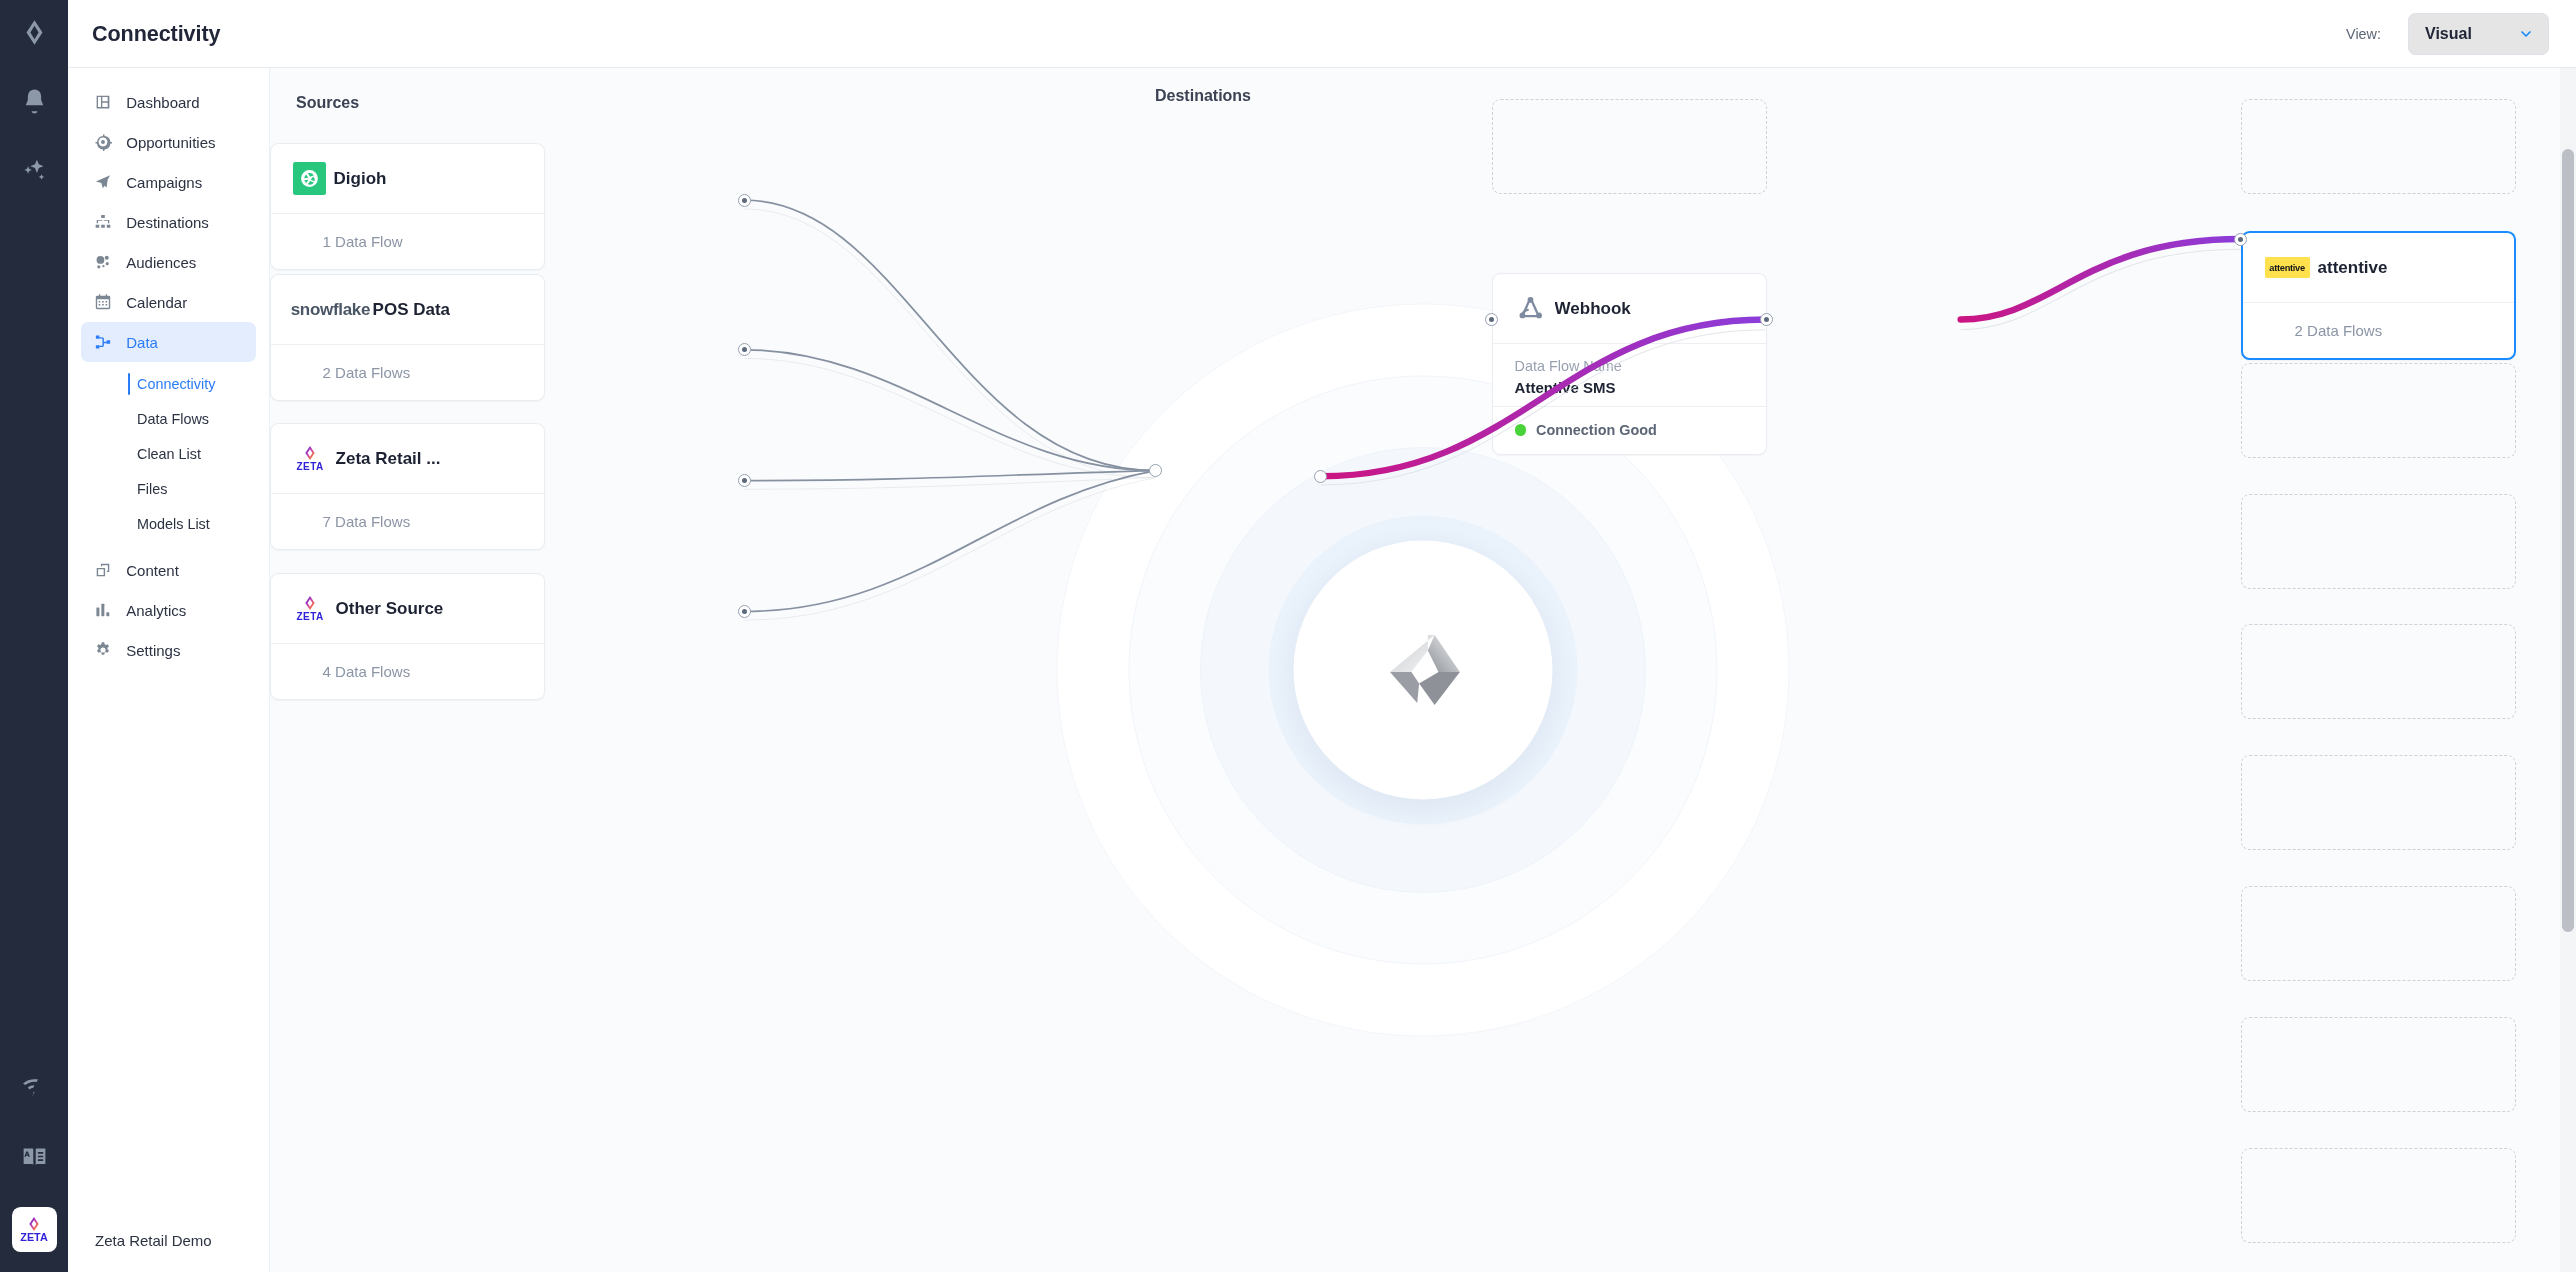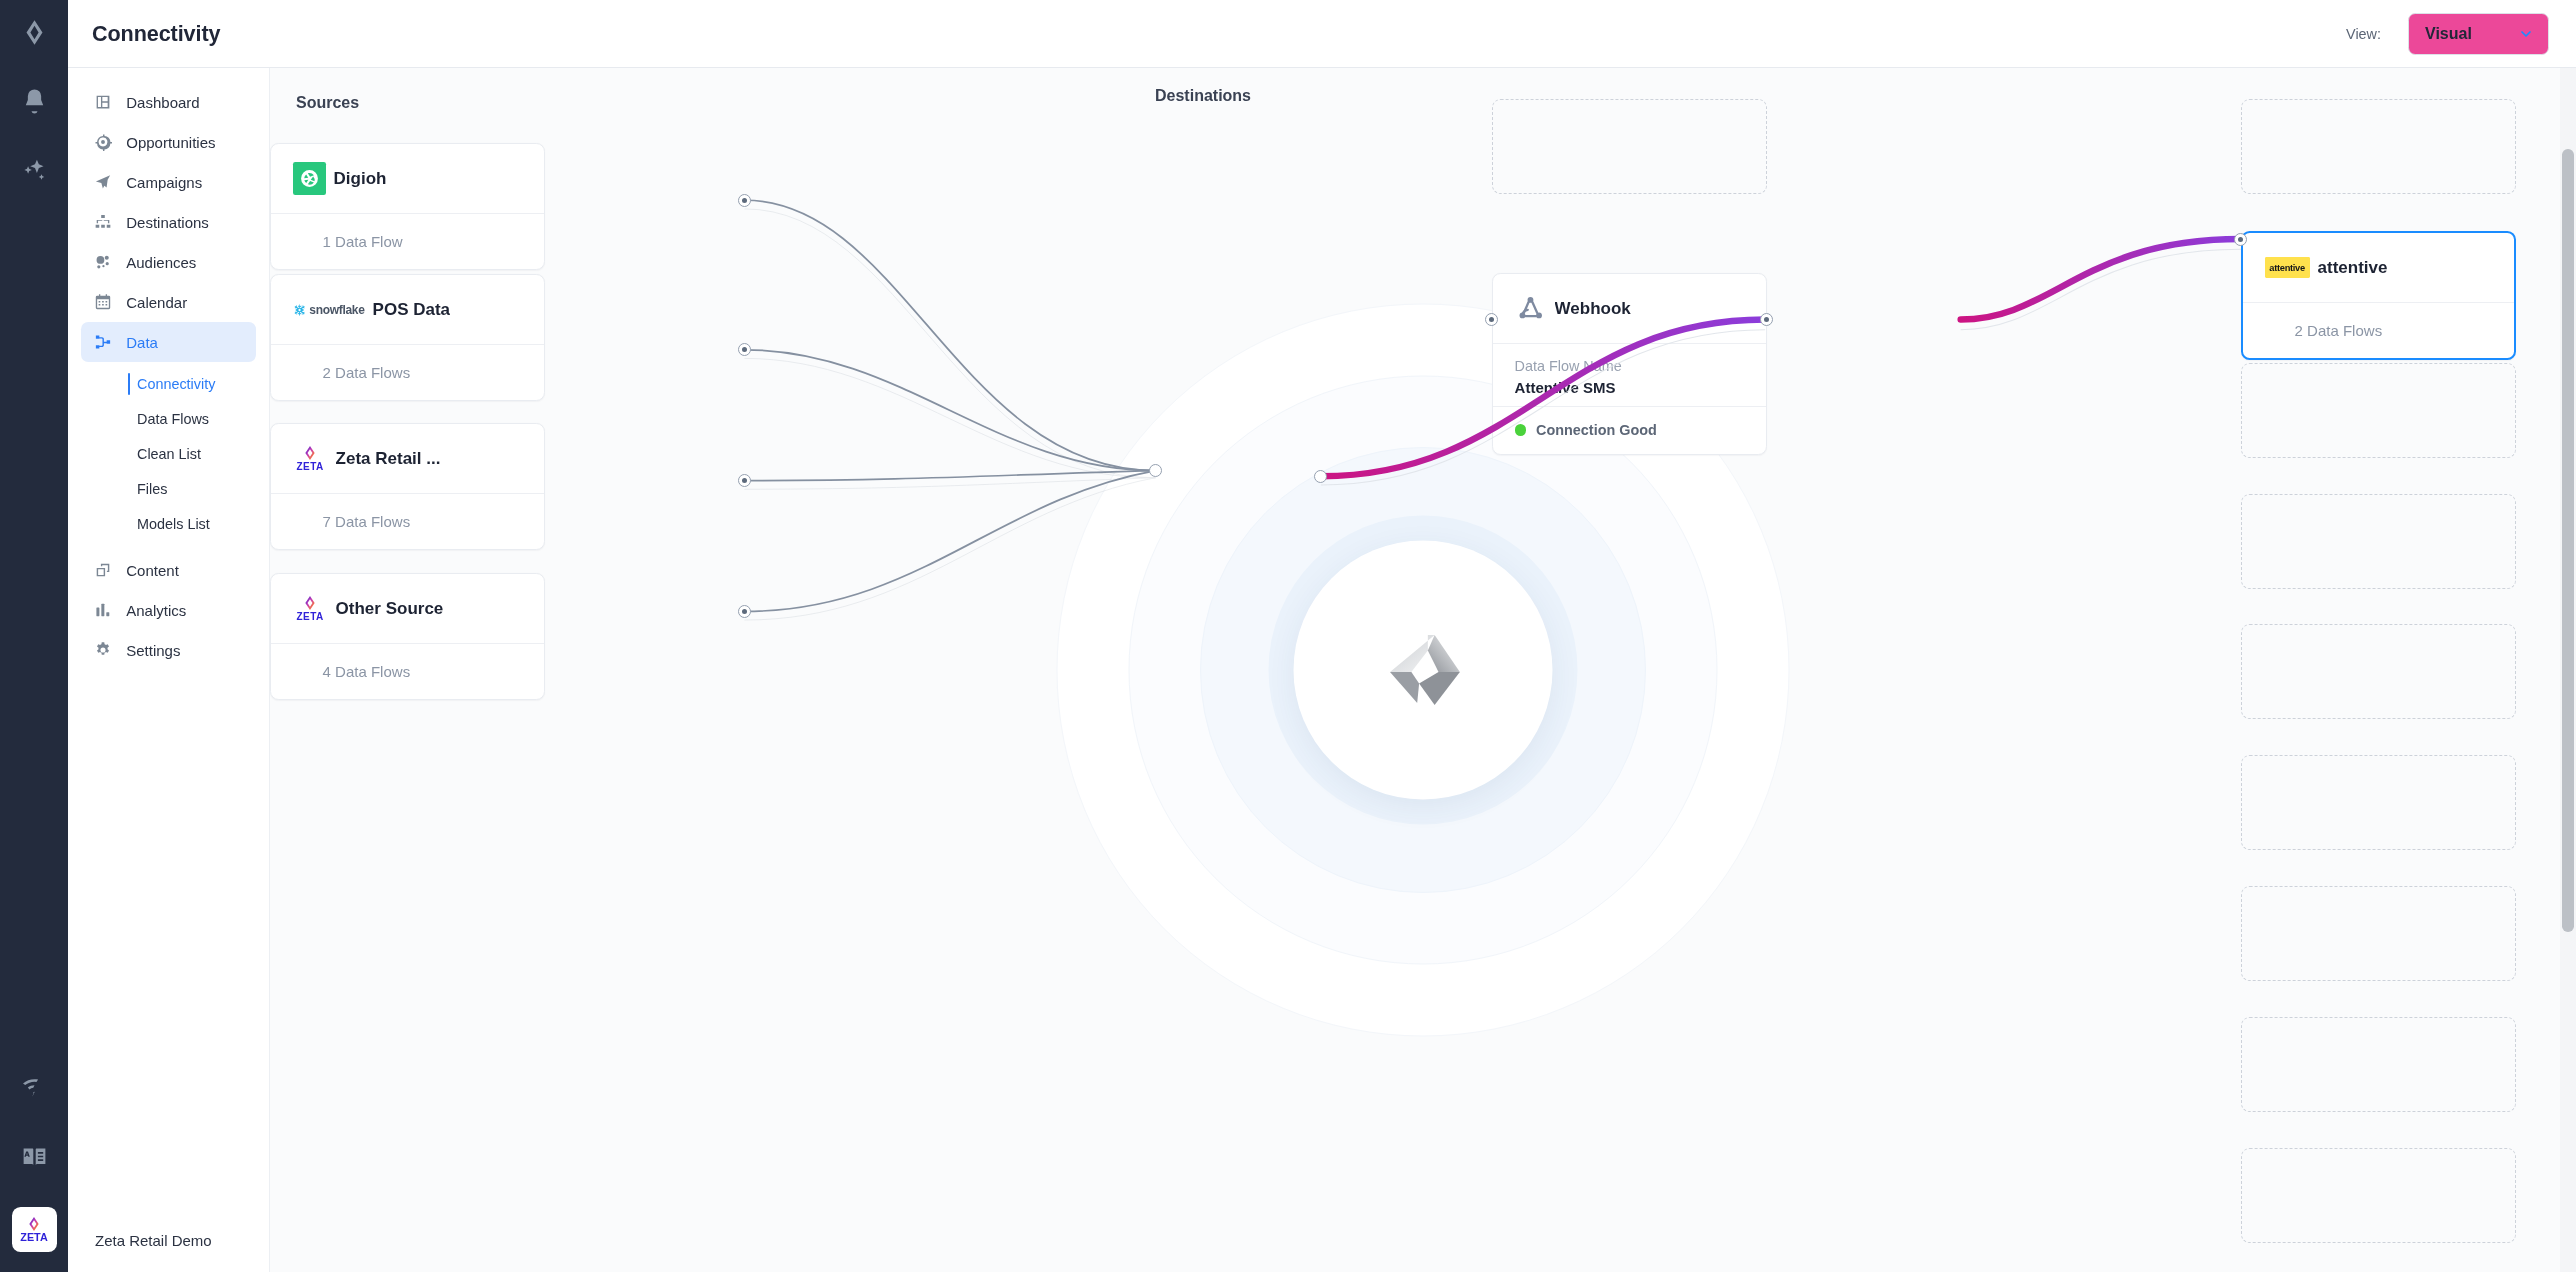--- a/index.html
+++ b/index.html
@@ -44,21 +44,21 @@
     margin-left: 24px;
     font-size: 21.6px; font-weight: 700; color: #212738; letter-spacing: -0.1px;
   }
   #view-control {
     position: absolute; right: 27px; top: 50%; transform: translateY(-50%);
     display:flex; align-items:center; gap: 27px;
   }
   #view-label { font-size: 14.4px; color: #5c6676; }
   #view-select {
     height: 42px; min-width: 141px; padding: 0 14.4px 0 16px;
-    border: 0.7px solid #dde1e8; border-radius: 7.2px; background:#ec4899;
+    border: 0.7px solid #dde1e8; border-radius: 7.2px; background:#e5e5e5;
     display:flex; align-items:center; justify-content:space-between; gap:17px;
     cursor: pointer;
   }
   #view-select .val { font-size: 16px; font-weight: 700; color: #212738; }
   #view-select .chev { color:#1a8cff; display:flex; }
   #view-select .chev svg { width: 16px; height: 16px; }
 
   
   #nav {
     position:absolute; left: 68px; top: 68px;
@@ -146,21 +146,21 @@
   .node .node-status { padding: 0 21.6px; height: 47px; display:flex; align-items:center; gap: 10px;}
   .node .dot { width: 11.5px; height: 11.5px; border-radius:50%; background:#4ad23b; flex:0 0 11.5px;}
   .node .status-text { font-size: 14.4px; font-weight:700; color:#5c6676;}
 
   
   .logo { flex: 0 0 auto; display:flex; align-items:center; justify-content:center;}
   .logo-digioh { width: 33px; height: 33px; background:#28c77d; border-radius: 2.2px; display:flex; align-items:center; justify-content:center;}
   .logo-digioh svg { width: 23px; height: 23px; }
   .logo-snowflake { width: 72px; display:flex; align-items:center; gap:3.6px;}
   .logo-snowflake svg { width: 16px; height: 16px; }
-  .logo-snowflake .sf-text { font-size: 12px; color:#4a5565; font-weight: 600; letter-spacing:-0.3px;}
+  .logo-snowflake .sf-text { font-size: 17px; color:#4a5565; font-weight: 600; letter-spacing:-0.3px;}
   .logo-zeta { width: 35px; display:flex; flex-direction:column; align-items:center; gap:0.7px;}
   .logo-zeta .zdiamond { width: 16px; height: 16px;}
   .logo-zeta .ztext { font-size: 10px; font-weight:800; color:#2f22d8; line-height:1; letter-spacing:0.4px;}
   .logo-webhook { width: 32px; height: 32px; color:#7e8aa0; display:flex;}
   .logo-webhook svg { width: 32px; height: 32px; }
   .logo-attentive { width: 45px; height: 21.6px; background:#ffe14d; border-radius:1.4px; display:flex; align-items:center; justify-content:center;}
   .logo-attentive .at-text { font-size: 9.3px; font-weight: 800; color:#15161a; letter-spacing:-0.3px;}
 
   
   .ph {

